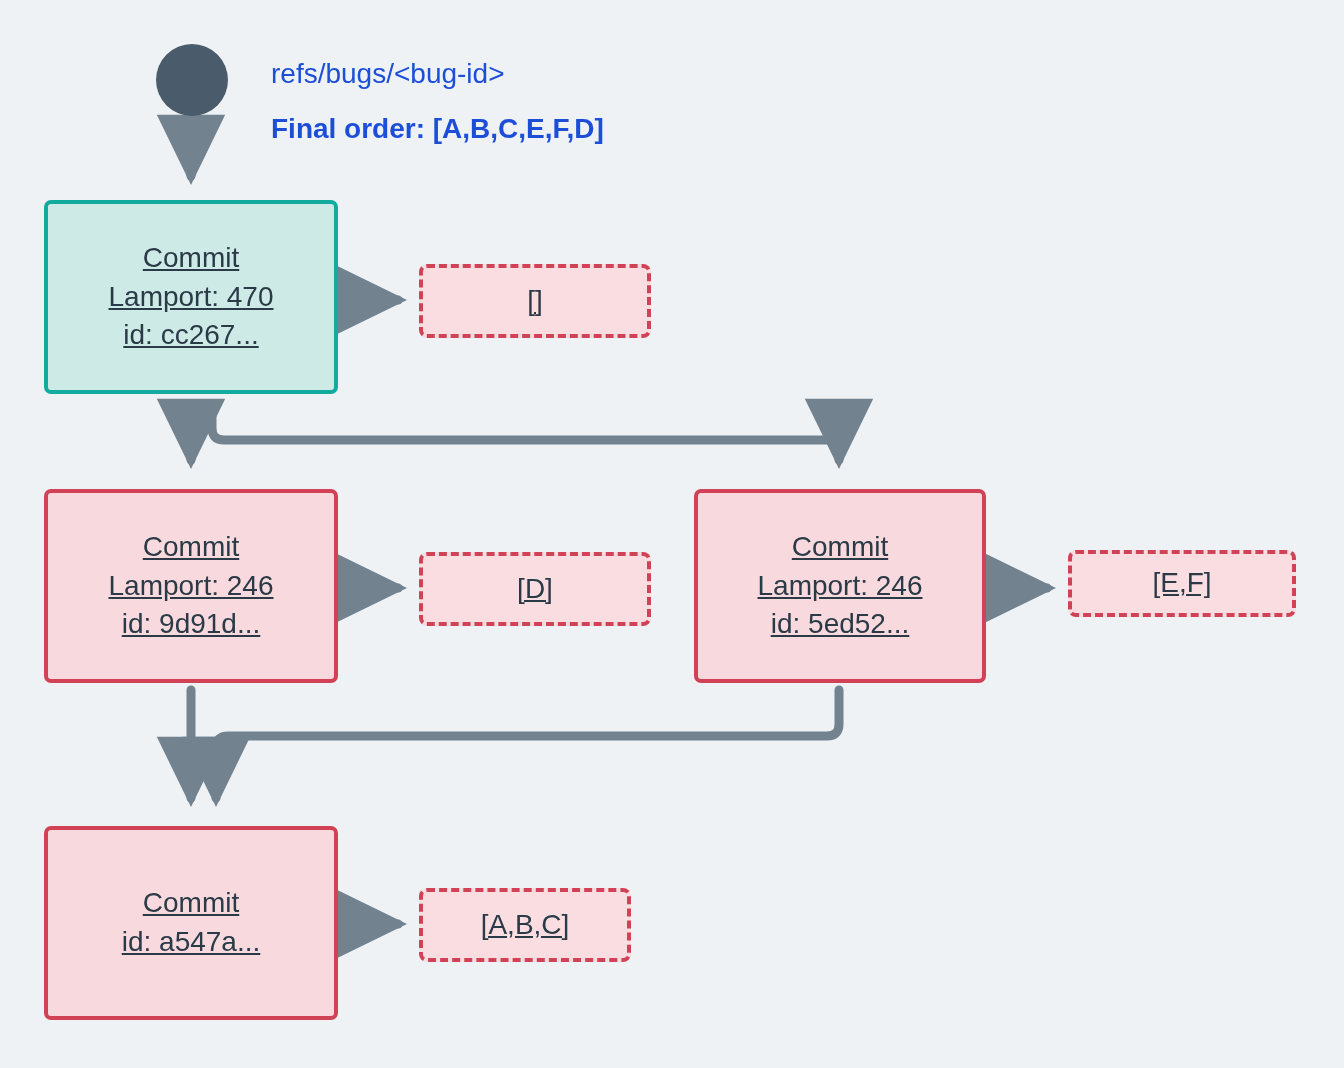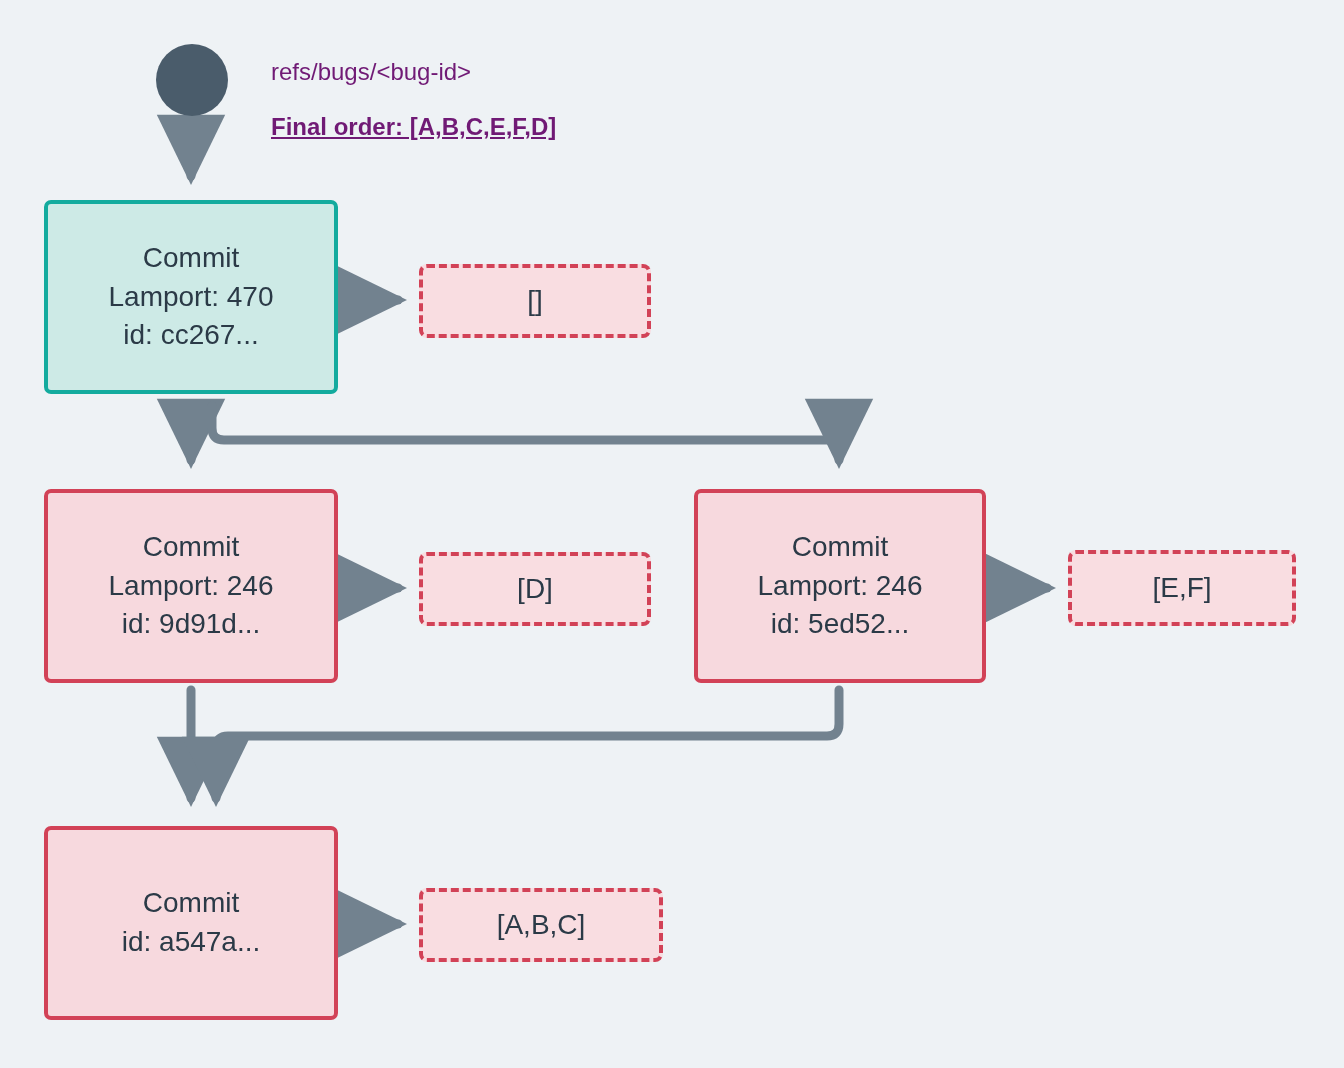--- a/index.html
+++ b/index.html
@@ -30,20 +30,21 @@
 
   .node {
     position: absolute;
     box-sizing: border-box;
     display: flex;
     flex-direction: column;
     align-items: center;
     justify-content: center;
     border-radius: 7px;
     line-height: 1.38;
+    text-decoration: underline;
   }
 
   .commit-node {
     border-width: 4px;
     border-style: solid;
     font-size: 28px;
   }
   .commit-node.start-commit {
     background: #cdeae6;
     border-color: #13ab9e;
@@ -66,22 +67,22 @@
   .root-dot {
     position: absolute;
     border-radius: 50%;
     background: #4a5c६b;
     background: #4a5c6b;
   }
 
   .label-text {
     position: absolute;
     white-space: nowrap;
-    font-size: 24px;
-    color: #701a75;
+    font-size: 28px;
+    color: #1d4ed8;
   }
   .label-text.bold {
     font-weight: bold;
   }
 </style>
 </head>
 <body>
 
 <div id="diagram">
 
@@ -108,21 +109,21 @@
 
     <path d="M839,690 L839,724 Q839,736 827,736 L228,736 Q216,736 216,748 L216,798" fill="none" stroke="#72828f" stroke-width="9" stroke-linecap="round" stroke-linejoin="round" marker-end="url(#arrowhead)"></path>
 
     <path d="M349,924 L398,924" fill="none" stroke="#72828f" stroke-width="9" stroke-linecap="round" marker-end="url(#arrowhead)"></path>
   </svg>
 
   <div class="root-dot" style="left:156px; top:44px; width:72px; height:72px;"></div>
 
   <div class="label-text" style="left:271px; top:58px;">refs/bugs/&lt;bug-id&gt;</div>
 
-  <div class="label-text bold" style="left:271px; top:113px;text-decoration:underline;">Final order: [A,B,C,E,F,D]</div>
+  <div class="label-text bold" style="left:271px; top:113px;">Final order: [A,B,C,E,F,D]</div>
 
   <div class="node commit-node start-commit" style="left:44px; top:200px; width:294px; height:194px;">
     <div class="commit-line">Commit</div>
     <div class="commit-line">Lamport: 470</div>
     <div class="commit-line">id: cc267...</div>
   </div>
 
   <div class="node ops-node" style="left:419px; top:264px; width:232px; height:74px;">
     <div>[]</div>
   </div>
@@ -136,26 +137,26 @@
   <div class="node ops-node" style="left:419px; top:552px; width:232px; height:74px;">
     <div>[D]</div>
   </div>
 
   <div class="node commit-node pink-commit" style="left:694px; top:489px; width:292px; height:194px;">
     <div class="commit-line">Commit</div>
     <div class="commit-line">Lamport: 246</div>
     <div class="commit-line">id: 5ed52...</div>
   </div>
 
-  <div class="node ops-node" style="left:1068px; top:550px; width:228px; height:76px;">
+  <div class="node ops-node" style="left:1068px; top:550px; width:228px; height:67px;">
     <div>[E,F]</div>
   </div>
 
   <div class="node commit-node pink-commit" style="left:44px; top:826px; width:294px; height:194px;">
     <div class="commit-line">Commit</div>
     <div class="commit-line">id: a547a...</div>
   </div>
 
-  <div class="node ops-node" style="left:419px; top:888px; width:244px; height:74px;">
+  <div class="node ops-node" style="left:419px; top:888px; width:212px; height:74px;">
     <div>[A,B,C]</div>
   </div>
 
 </div>
 
 </body></html>

